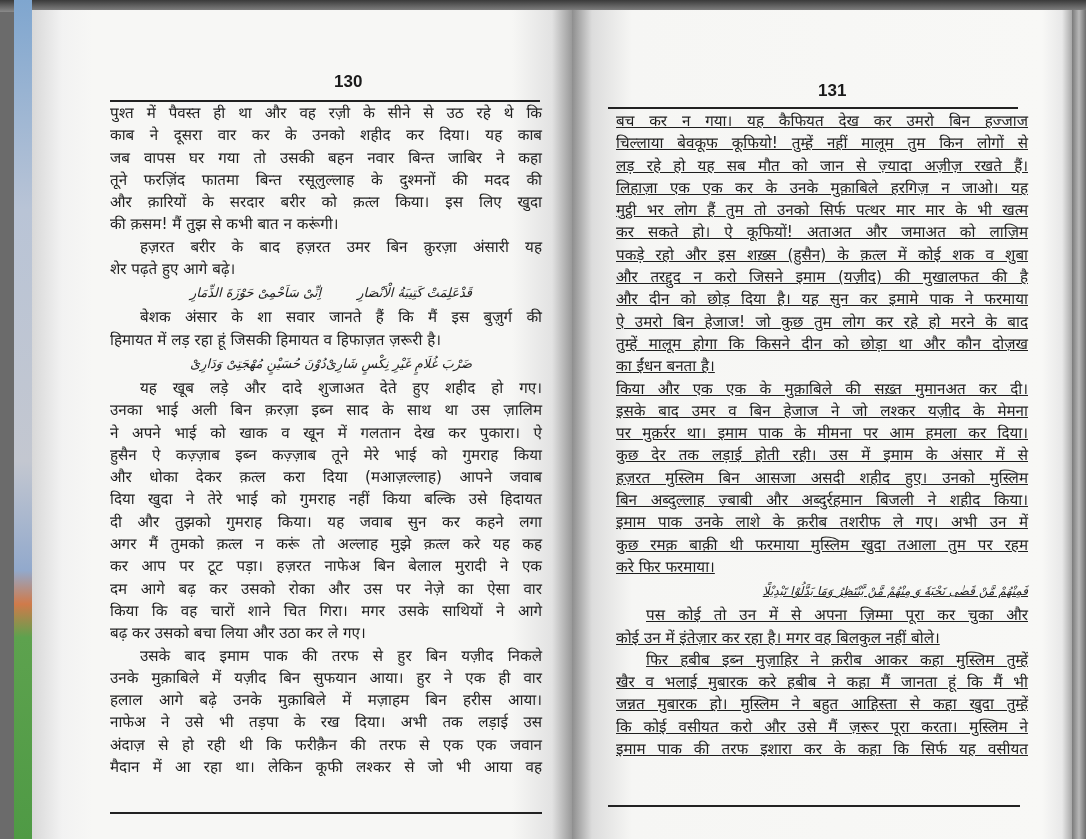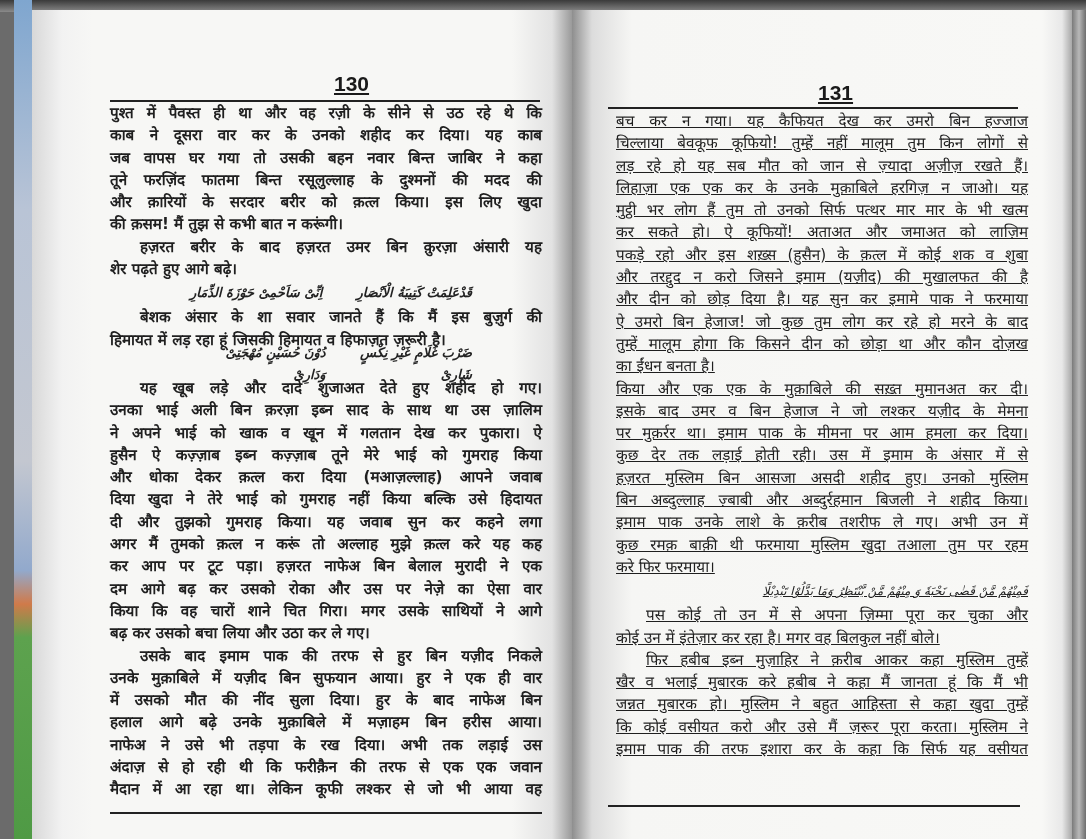--- a/index.html
+++ b/index.html
@@ -26,23 +26,22 @@
   }
   .page.right {
     left: 572px; width: 500px;
     background: linear-gradient(90deg, #8e8e8e 0px, #dcdcdc 20px, #f6f6f4 60px, #f8f8f6 470px, #e8e8e8 490px, #a8a8a8 500px);
   }
   .right-edge {
     position: absolute; left: 1072px; top: 10px; width: 14px; height: 829px;
     background: linear-gradient(90deg, #7a7a7a, #b8b8b8, #6e6e6e);
   }
   .page-number {
-    position: absolute; font-weight: bold; font-size: 21px; color: #1a1a1a;
+    position: absolute; font-weight: bold; font-size: 17px; color: #1a1a1a;
     font-family: "Liberation Sans", sans-serif;
-    text-decoration: underline;
   }
   .rule { position: absolute; height: 2px; background: #222; }
   .rule.thin { height: 1.5px; }
   .text-block {
     position: absolute;
     color: #1f1f1f;
     font-size: 15.2px;
     line-height: 22.3px;
     font-family: "DejaVu Sans", sans-serif;
   }
@@ -62,21 +61,21 @@
 </style>
 </head>
 <body>
 
 <div class="top-shadow"></div>
 <div class="cover-strip"></div>
 
 <div class="page left">
   <div class="page-number" style="left:302px; top:62px;">130</div>
   <div class="rule" style="left:78px; top:90px; width:430px;"></div>
-  <div class="text-block" id="left-text" style="left:78px; top:92px; width:432px;font-weight:bold;">
+  <div class="text-block" id="left-text" style="left:78px; top:92px; width:432px;">
       <span class="line">पुश्त में पैवस्त ही था और वह रज़ी के सीने से उठ रहे थे कि</span>
       <span class="line">काब ने दूसरा वार कर के उनको शहीद कर दिया। यह काब</span>
       <span class="line">जब वापस घर गया तो उसकी बहन नवार बिन्त जाबिर ने कहा</span>
       <span class="line">तूने फरज़िंद फातमा बिन्त रसूलुल्लाह के दुश्मनों की मदद की</span>
       <span class="line">और क़ारियों के सरदार बरीर को क़त्ल किया। इस लिए खुदा</span>
       <span class="line last">की क़सम! मैं तुझ से कभी बात न करूंगी।</span>
       <span class="line indent">हज़रत बरीर के बाद हज़रत उमर बिन क़ुरज़ा अंसारी यह</span>
       <span class="line last">शेर पढ़ते हुए आगे बढ़े।</span>
       <div class="arabic-line">
         <span>قَدْعَلِمَتْ كَتِيبَةُ الْاَنْصَارِ</span>
@@ -95,21 +94,20 @@
       <span class="line">और धोका देकर क़त्ल करा दिया (मआज़ल्लाह) आपने जवाब</span>
       <span class="line">दिया खुदा ने तेरे भाई को गुमराह नहीं किया बल्कि उसे हिदायत</span>
       <span class="line">दी और तुझको गुमराह किया। यह जवाब सुन कर कहने लगा</span>
       <span class="line">अगर मैं तुमको क़त्ल न करूं तो अल्लाह मुझे क़त्ल करे यह कह</span>
       <span class="line">कर आप पर टूट पड़ा। हज़रत नाफेअ बिन बेलाल मुरादी ने एक</span>
       <span class="line">दम आगे बढ़ कर उसको रोका और उस पर नेज़े का ऐसा वार</span>
       <span class="line">किया कि वह चारों शाने चित गिरा। मगर उसके साथियों ने आगे</span>
       <span class="line last">बढ़ कर उसको बचा लिया और उठा कर ले गए।</span>
       <span class="line indent">उसके बाद इमाम पाक की तरफ से हुर बिन यज़ीद निकले</span>
       <span class="line">उनके मुक़ाबिले में यज़ीद बिन सुफयान आया। हुर ने एक ही वार</span>
-      <span class="line">में उसको मौत की नींद सुला दिया। हुर के बाद नाफेअ बिन</span>
       <span class="line">हलाल आगे बढ़े उनके मुक़ाबिले में मज़ाहम बिन हरीस आया।</span>
       <span class="line">नाफेअ ने उसे भी तड़पा के रख दिया। अभी तक लड़ाई उस</span>
       <span class="line">अंदाज़ से हो रही थी कि फरीक़ैन की तरफ से एक एक जवान</span>
       <span class="line">मैदान में आ रहा था। लेकिन कूफी लश्कर से जो भी आया वह</span>
     </div>
   <div class="rule thin" style="left:78px; top:802px; width:432px;"></div>
 </div>
 
 <div class="page right">
   <div class="page-number" style="left:246px; top:71px;">131</div>

